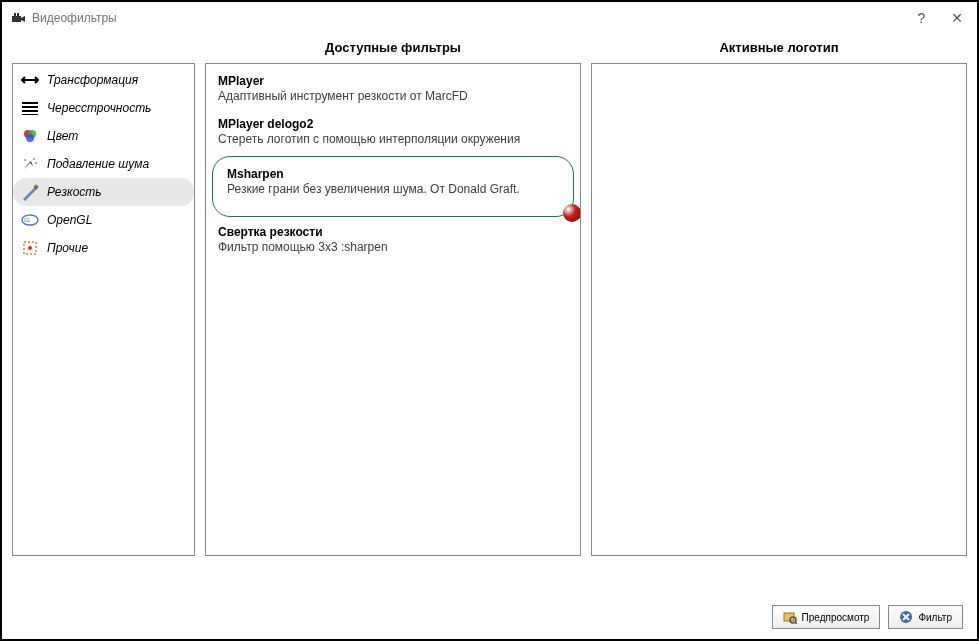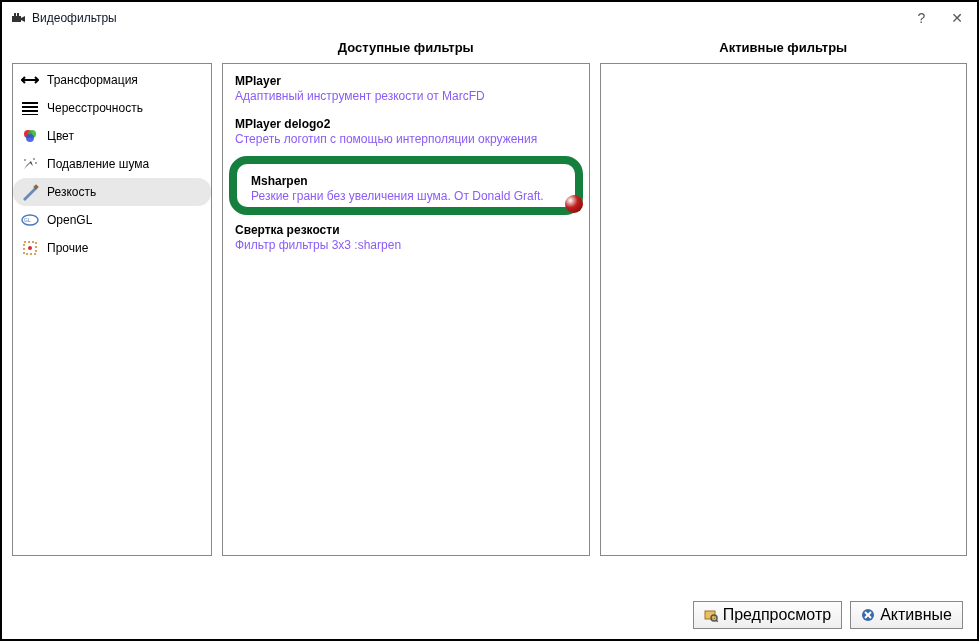--- a/index.html
+++ b/index.html
@@ -1,48 +1,48 @@
 <!DOCTYPE html>
 <html><head>
 <meta charset="utf-8">
 <style>
 * { box-sizing: border-box; margin: 0; padding: 0; }
 body { font-family: "Segoe UI", Tahoma, sans-serif; font-size: 12px; background: #fff; width: 979px; height: 641px; border: 2px solid #000; position: relative; }
 .titlebar { display: flex; align-items: center; height: 32px; padding: 0 8px; }
 .titlebar .title-icon { width: 16px; height: 16px; margin-right: 6px; display: flex; align-items: center; justify-content: center; }
-.titlebar .title-text { font-size: 12px; color: #0f172a; }
+.titlebar .title-text { font-size: 12px; color: #737373; }
 .titlebar .title-controls { margin-left: auto; display: flex; gap: 14px; color: #555; font-size: 14px; }
 .titlebar .title-controls span { cursor: pointer; font-family: Arial, sans-serif; padding: 0 6px; }
 
 .content { display: flex; padding: 0 10px 0 10px; gap: 10px; height: 522px; }
 
 .col-header { font-weight: bold; font-size: 13px; text-align: center; padding: 6px 0 8px; }
 
 .col { display: flex; flex-direction: column; }
-.col-categories { width: 200px; }
+.col-categories { width: 183px; font-style: italic; }
 .col-available { flex: 1; }
 .col-active { flex: 1; }
 
 .panel { border: 1px solid #888; background: #fff; flex: 1; overflow: hidden; }
 
 .cat-list { padding: 2px 0; }
 .cat-item { display: flex; align-items: center; padding: 5px 8px; gap: 8px; cursor: pointer; }
 .cat-item.selected { background: #e8e8e8; border-radius: 13px; }
 .cat-icon { width: 18px; height: 18px; display: flex; align-items: center; justify-content: center; flex-shrink: 0; }
 .cat-label { font-size: 12px; }
 
 .filter-list { padding: 4px 0; }
 .filter-item { padding: 6px 12px 8px; cursor: pointer; }
 .filter-name { font-weight: bold; font-size: 12px; }
-.filter-desc { font-size: 12px; color: #8b5cf6; margin-top: 1px; }
-.filter-highlight { border: 8px solid #15803d; border-radius: 18px; margin: 2px 6px; padding: 10px 14px 4px; position: relative; }
+.filter-desc { font-size: 12px; color: #404040; margin-top: 1px; }
+.filter-highlight { border: 1px solid #15803d; border-radius: 18px; margin: 2px 6px; padding: 10px 14px 20px; position: relative; }
 .filter-highlight::after { content: ""; position: absolute; right: -8px; bottom: -6px; width: 18px; height: 18px; background: radial-gradient(circle at 30% 30%, #fff 0%, #c02020 40%, #700 100%); border-radius: 50%; }
 
 .footer { position: absolute; bottom: 10px; right: 14px; display: flex; gap: 8px; }
-.btn { display: flex; align-items: center; gap: 5px; border: 1px solid #888; background: linear-gradient(#fdfdfd,#eee); padding: 4px 10px; font-size: 16px; cursor: pointer; }
+.btn { display: flex; align-items: center; gap: 5px; border: 1px solid #888; background: linear-gradient(#fdfdfd,#eee); padding: 4px 10px; font-size: 10px; cursor: pointer; }
 .btn .bicon { width: 14px; height: 14px; display: flex; align-items: center; justify-content: center; }
 </style>
 </head>
 <body>
 
 <div class="titlebar">
   <span class="title-icon">
     <svg width="16" height="16" viewBox="0 0 16 16">
         <rect x="2" y="6" width="9" height="6" fill="#333"></rect>
         <polygon points="11,8 15,6 15,12 11,10" fill="#333"></polygon>
@@ -160,29 +160,29 @@
           <div class="filter-desc">Стереть логотип с помощью интерполяции окружения</div>
         </div>
 
         <div class="filter-highlight">
           <div class="filter-name">Msharpen</div>
           <div class="filter-desc">Резкие грани без увеличения шума. От Donald Graft.</div>
         </div>
 
         <div class="filter-item">
           <div class="filter-name">Свертка резкости</div>
-          <div class="filter-desc">Фильтр фильтры 3x3 :sharpen</div>
+          <div class="filter-desc">Фильтр помощью 3x3 :sharpen</div>
         </div>
 
       </div>
     </div>
   </div>
 
   <div class="col col-active">
-    <div class="col-header">Активные фильтры</div>
+    <div class="col-header">Активные логотип</div>
     <div class="panel">
       <div class="filter-list"></div>
     </div>
   </div>
 
 </div>
 
 <div class="footer">
   <button class="btn">
     <span class="bicon">
@@ -195,15 +195,15 @@
     <span>Предпросмотр</span>
   </button>
   <button class="btn">
     <span class="bicon">
       <svg width="14" height="14" viewBox="0 0 14 14">
           <circle cx="7" cy="7" r="6" fill="#3a6aa8"></circle>
           <line x1="4" y1="4" x2="10" y2="10" stroke="#fff" stroke-width="2"></line>
           <line x1="10" y1="4" x2="4" y2="10" stroke="#fff" stroke-width="2"></line>
         </svg>
     </span>
-    <span>Активные</span>
+    <span>Фильтр</span>
   </button>
 </div>
 
 </body></html>

